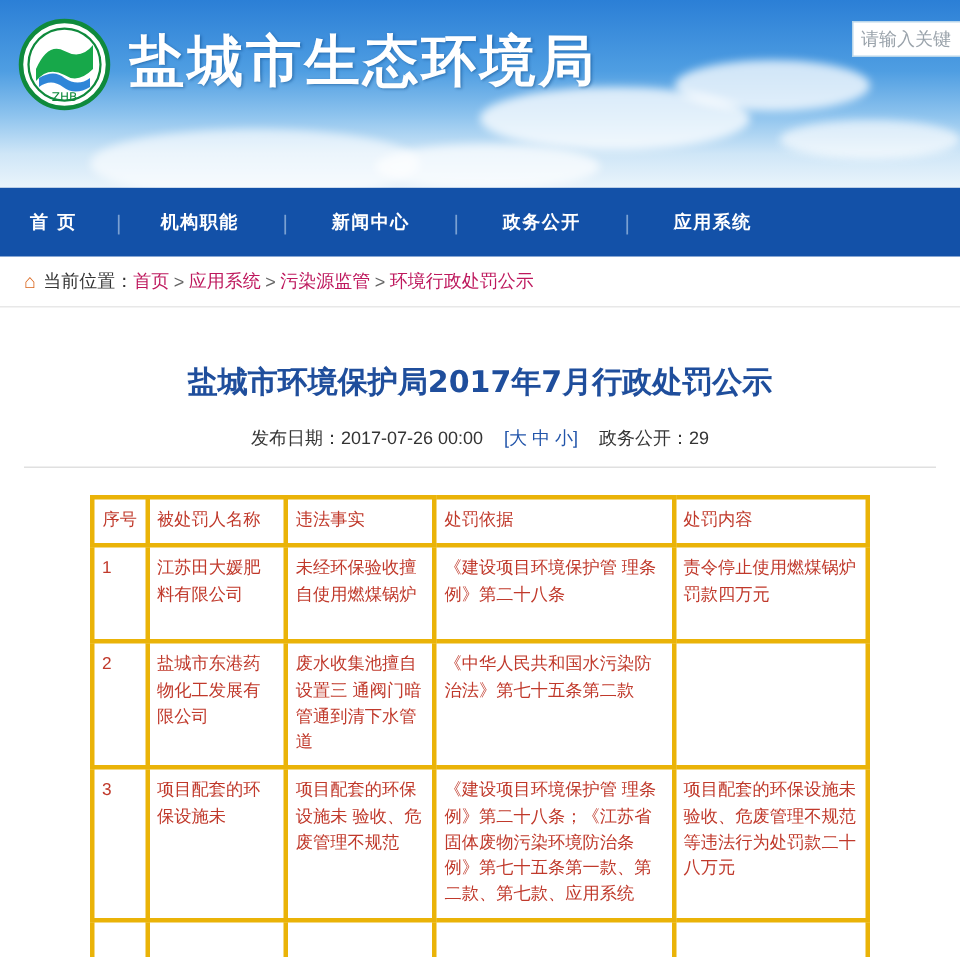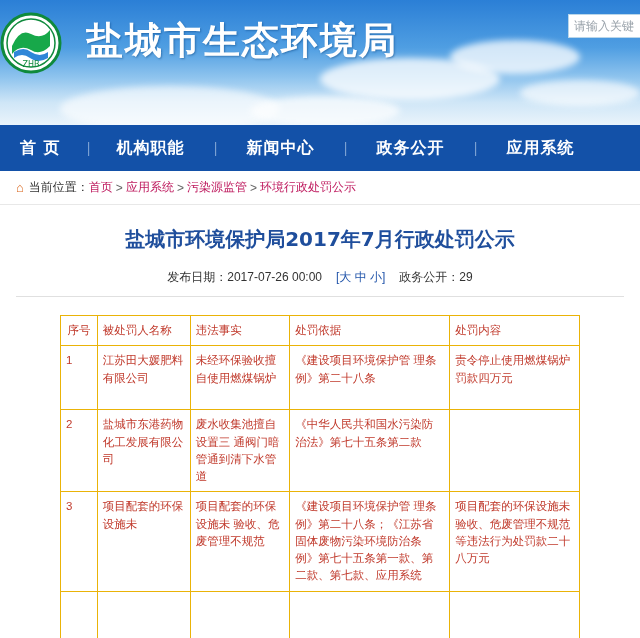--- a/index.html
+++ b/index.html
@@ -28,21 +28,21 @@
     filter: blur(3px);
   }
   .c1 { width: 180px; height: 42px; left: 320px; top: 58px; }
   .c2 { width: 130px; height: 34px; left: 450px; top: 40px; }
   .c3 { width: 220px; height: 46px; left: 60px;  top: 86px; opacity: .8;}
   .c4 { width: 150px; height: 30px; left: 250px; top: 96px; opacity: .9;}
   .c5 { width: 120px; height: 26px; left: 520px; top: 80px; opacity: .85;}
 
   .logo-wrap {
     position: absolute;
-    left: 0; top: 12px;
+    left: 12px; top: 12px;
     width: 62px; height: 62px;
   }
   .logo-wrap svg { display: block; }
 
   .site-title {
     position: absolute;
     left: 86px; top: 16px;
     font-size: 37px;
     font-weight: bold;
     color: #ffffff;
@@ -70,21 +70,21 @@
     width: 640px;
     height: 46px;
     background: #1351a8;
     display: flex;
     align-items: center;
     justify-content: flex-start;
     padding-left: 18px;
   }
   .nav-item {
     color: #fff;
-    font-size: 16px;
+    font-size: 12px;
     font-weight: bold;
     letter-spacing: 1px;
     padding: 0 2px;
     cursor: pointer;
     font-family: "DejaVu Sans", "Liberation Sans", sans-serif;
   }
   .nav-sep {
     color: #7aa0d2;
     font-size: 14px;
     padding: 0 0px;
@@ -110,21 +110,21 @@
 
   
   .article {
     padding: 0 16px;
   }
   .art-title {
     text-align: center;
     font-size: 20px;
     color: #1f4e9c;
     font-weight: bold;
-    margin-top: 21px;
+    margin-top: 36px;
     margin-bottom: 16px;
     font-family: "DejaVu Sans", "Liberation Sans", sans-serif;
   }
   .meta-line {
     border-bottom: 1px solid #e0e0e0;
     padding-bottom: 10px;
     font-size: 12px;
     color: #333;
     display: flex;
     justify-content: center;
@@ -136,21 +136,21 @@
   
   table.punish {
     margin: 18px auto 0 auto;
     border-collapse: collapse;
     width: 520px;
     font-size: 11.5px;
     color: #c0392b;
     table-layout: fixed;
   }
   table.punish th, table.punish td {
-    border: 1px solid #eab308;
+    border: 3px solid #eab308;
     padding: 6px 5px;
     vertical-align: top;
     line-height: 1.5;
     font-weight: normal;
     text-align: left;
   }
   table.punish th { color: #c0392b; }
   .col-idx  { width: 34px; text-align: center !important; }
   .col-name { width: 86px; }
   .col-fact { width: 92px; }

